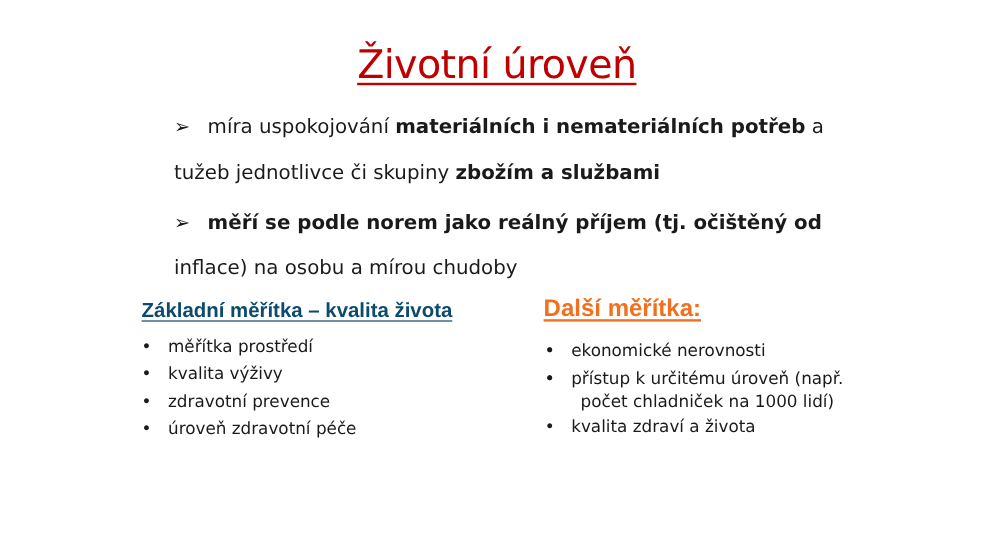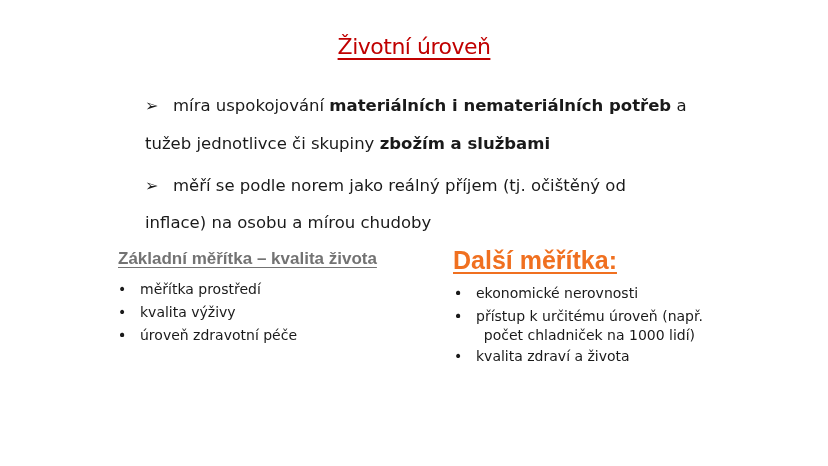--- a/index.html
+++ b/index.html
@@ -2,21 +2,21 @@
 <html><head>
   <meta charset="utf-8">
   <style>
     html, body { margin: 0; padding: 0; }
     body {
       width: 828px; height: 466px; background: #ffffff; position: relative; overflow: hidden;
       font-family: "DejaVu Sans", "Liberation Sans", sans-serif; color: #1a1a1a;
     }
     .title {
       position: absolute; left: 0; width: 828px; top: 34px; text-align: center;
-      font-size: 22px; color: #c00000; text-decoration: underline; text-decoration-thickness: 2px;
+      font-size: 33px; color: #c00000; text-decoration: underline; text-decoration-thickness: 2px;
       text-underline-offset: 4px; letter-spacing: -0.5px;
     }
     .para {
       position: absolute; left: 145px; font-size: 16.5px; line-height: 20px; white-space: nowrap;
     }
     .para b { font-weight: bold; }
     .arrow { display: inline-block; width: 28px; font-size: 16px; }
     .col-head {
       position: absolute; font-family: "Liberation Sans", sans-serif; font-weight: bold;
       text-decoration: underline; text-underline-offset: 3px; white-space: nowrap;
@@ -30,35 +30,35 @@
 <body>
 
 <div class="title">Životní úroveň</div>
 
 <div class="para" style="top:96px;">
   <span class="arrow">➢</span><span>míra uspokojování </span><b>materiálních i nemateriálních potřeb</b><span> a</span>
 </div>
 <div class="para" style="top:134px;">
   <span>tužeb jednotlivce či skupiny </span><b>zbožím a službami</b>
 </div>
-<div class="para" style="top:176px;">
+<div class="para" style="top:176px;font-weight:bold;">
   <span class="arrow">➢</span><span>měří se podle norem jako reálný příjem (tj. očištěný od</span>
 </div>
 <div class="para" style="top:213px;">
   <span>inflace) na osobu a mírou chudoby</span>
 </div>
 
-<div class="col-head" style="left:118px; top:249px; font-size:17px; color:#737373;">Základní měřítka – kvalita života</div>
+<div class="col-head" style="left:118px; top:249px; font-size:17px; color:#0c4a6e;">Základní měřítka – kvalita života</div>
 <ul class="list" style="left:116px; top:278px;">
   <li><span class="dot">•</span><span>měřítka prostředí</span></li>
   <li><span class="dot">•</span><span>kvalita výživy</span></li>
-  <li><span class="dot">•</span></li>
+  <li><span class="dot">•</span><span>zdravotní prevence</span></li>
   <li><span class="dot">•</span><span>úroveň zdravotní péče</span></li>
 </ul>
 
-<div class="col-head" style="left:453px; top:246px; font-size:25px; color:#f07020;">Další měřítka:</div>
+<div class="col-head" style="left:453px; top:246px; font-size:20px; color:#f07020;">Další měřítka:</div>
 <ul class="list" style="left:452px; top:282px;">
   <li><span class="dot">•</span></li>
   <li><span class="dot">•</span><span>ekonomické nerovnosti</span></li>
   <li><span class="dot">•</span></li>
   <li><span class="dot">•</span><span>přístup k určitému úroveň (např.</span><span class="cont">počet chladniček na 1000 lidí)</span></li>
   <li><span class="dot">•</span><span>kvalita zdraví a života</span></li>
 </ul>
 
 </body></html>

